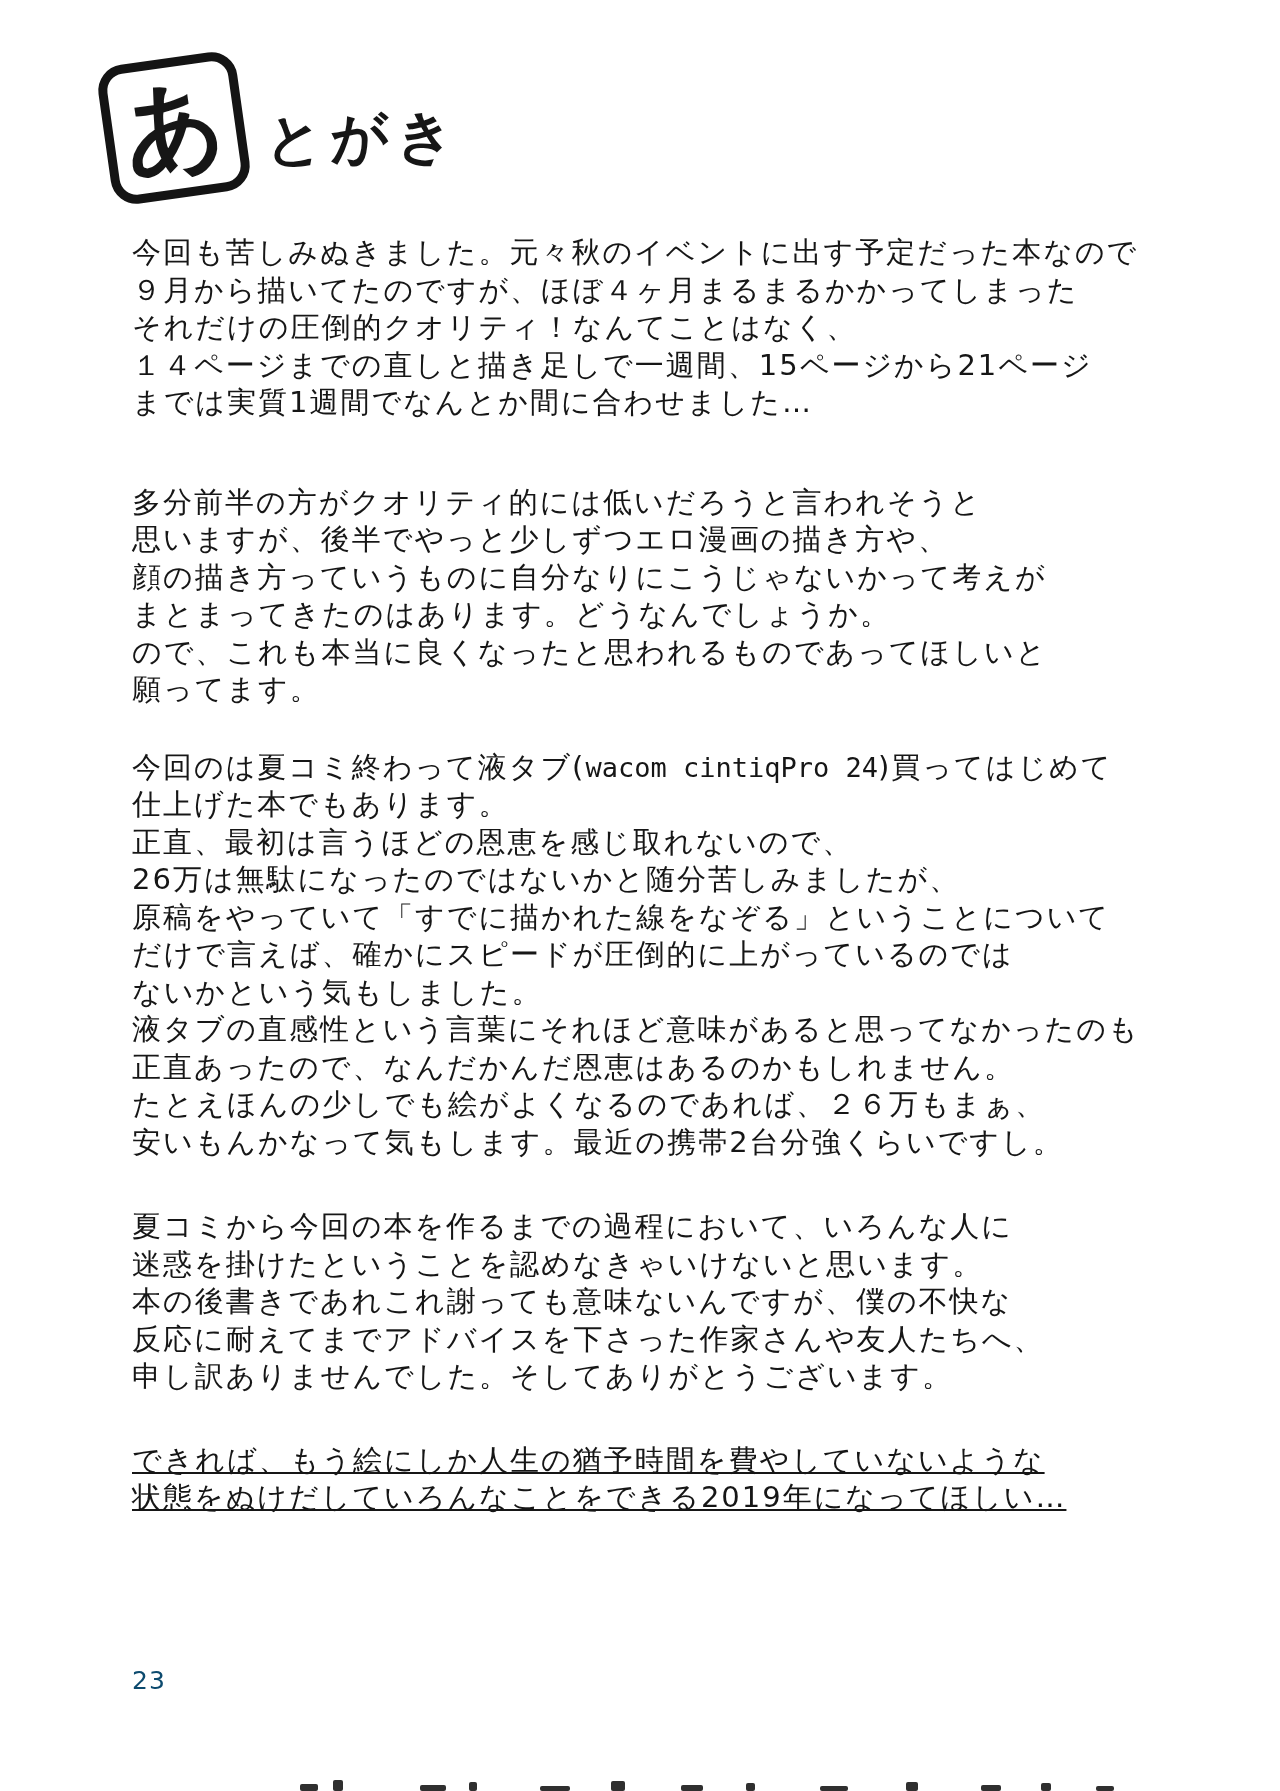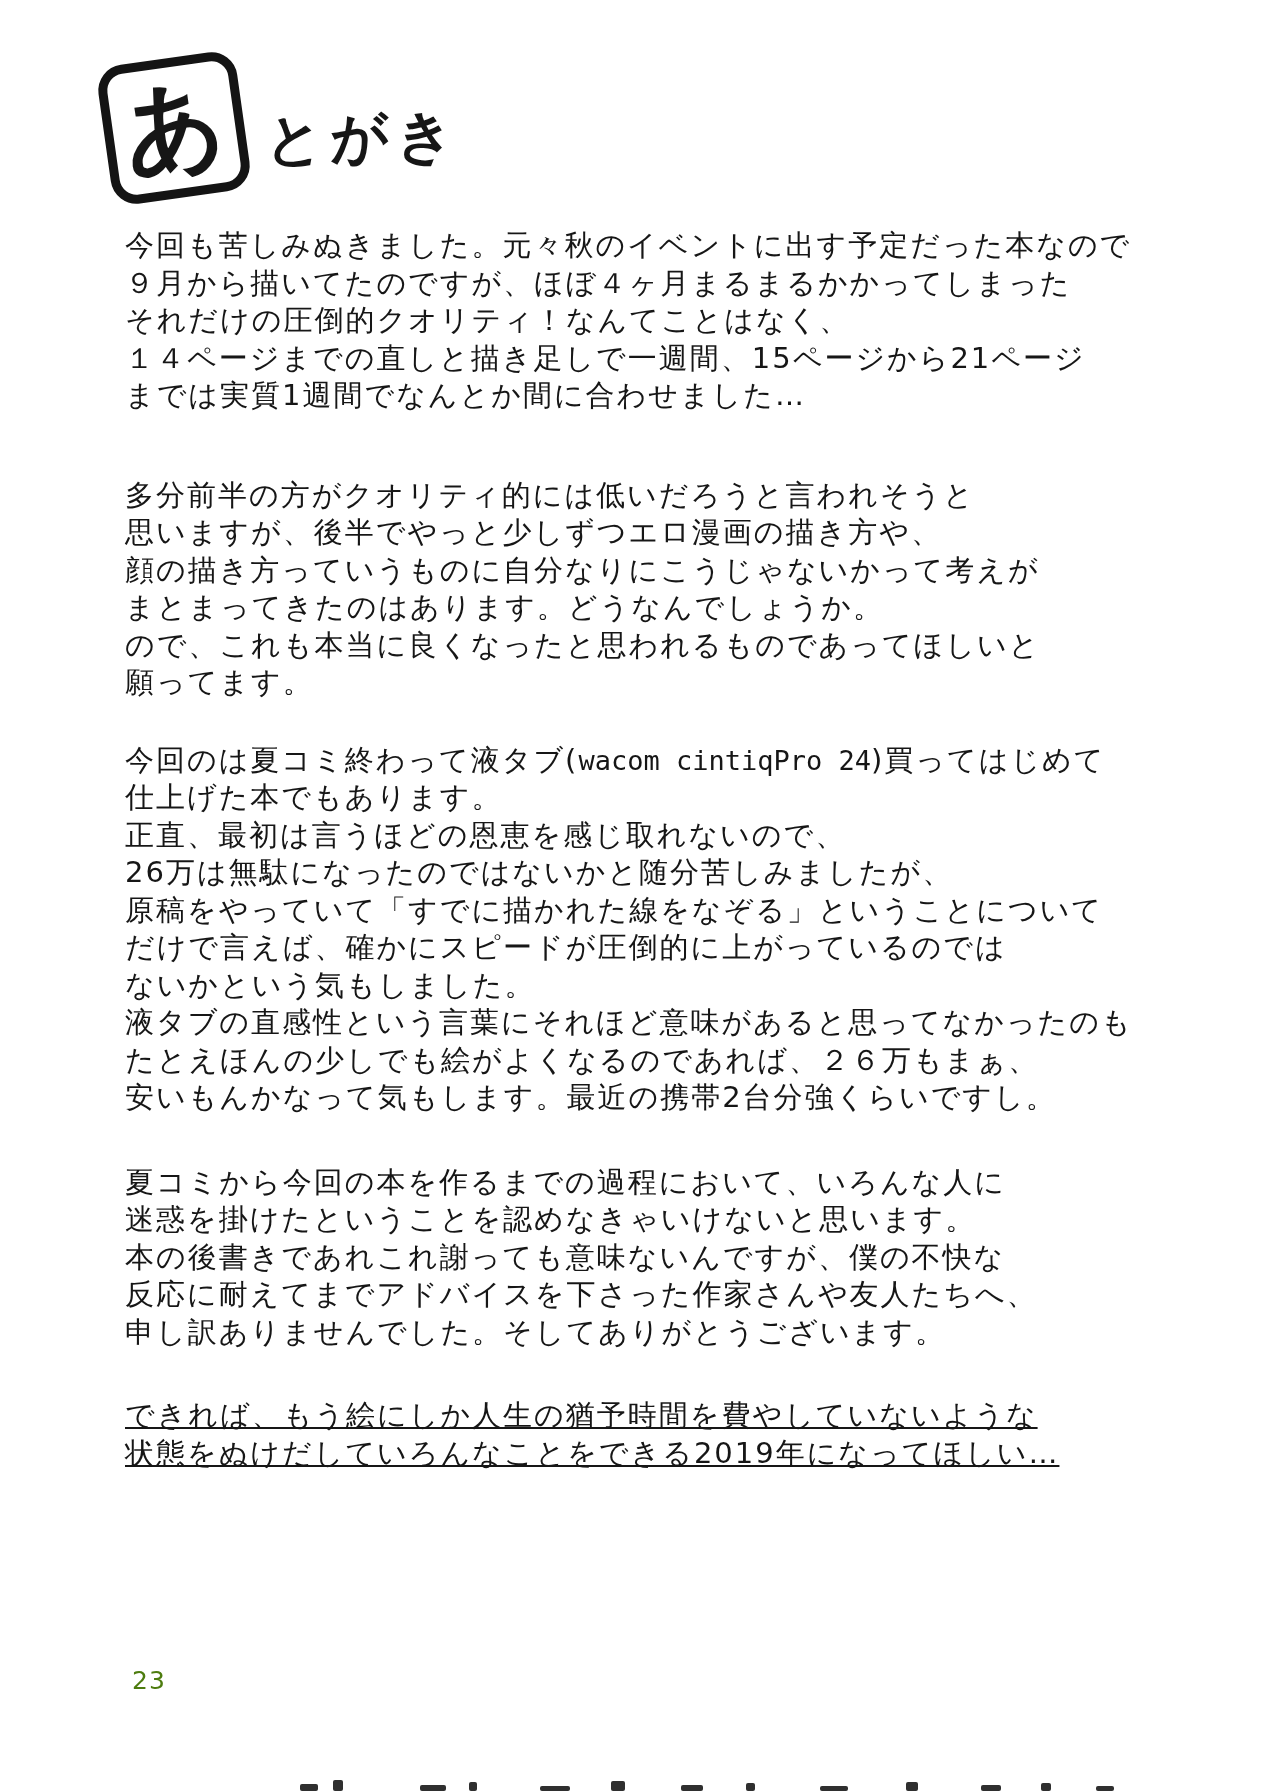--- a/index.html
+++ b/index.html
@@ -31,35 +31,35 @@
     transform:rotate(-1.5deg);
     white-space:nowrap;
   }
   
   .body-text{
     position:absolute;left:120px;top:222px;width:1100px;
     font-size:29px;line-height:37.5px;letter-spacing:2px;
     font-weight:500;
     white-space:nowrap;
   }
-  .para{margin:5px;}
+  .para{margin:12px;}
   .para + .para{margin-top:40px;}
   .para:nth-child(2){margin-top:62px;}
   .para:nth-child(3){margin-top:40px;}
   .para:nth-child(4){margin-top:47px;}
   .para:nth-child(5){margin-top:46px;text-decoration:underline;}
   .line{height:37.5px;}
   .mono{
     font-family:"DejaVu Sans Mono",monospace;
     font-size:27px;letter-spacing:0;
   }
   
   .page-number{
     position:absolute;left:132px;top:1666px;
-    font-size:25px;letter-spacing:1px;color:#4d7c0f;
+    font-size:25px;letter-spacing:1px;color:#0c4a6e;
   }
   
   .scan-strip{position:absolute;left:0;bottom:0;width:1280px;height:14px;}
 </style>
 </head>
 <body>
 
 <div class="page">
 
   <div class="atogaki">
@@ -87,20 +87,21 @@
       </div>
       <div class="para">
         <div class="line"><span>今回のは夏コミ終わって液タブ(</span><span class="mono">wacom cintiqPro 24</span><span>)買ってはじめて</span></div>
         <div class="line">仕上げた本でもあります。</div>
         <div class="line">正直、最初は言うほどの恩恵を感じ取れないので、</div>
         <div class="line">26万は無駄になったのではないかと随分苦しみましたが、</div>
         <div class="line">原稿をやっていて「すでに描かれた線をなぞる」ということについて</div>
         <div class="line">だけで言えば、確かにスピードが圧倒的に上がっているのでは</div>
         <div class="line">ないかという気もしました。</div>
         <div class="line">液タブの直感性という言葉にそれほど意味があると思ってなかったのも</div>
+        <div class="line">正直あったので、なんだかんだ恩恵はあるのかもしれません。</div>
         <div class="line">たとえほんの少しでも絵がよくなるのであれば、２６万もまぁ、</div>
         <div class="line">安いもんかなって気もします。最近の携帯2台分強くらいですし。</div>
       </div>
       <div class="para">
         <div class="line">夏コミから今回の本を作るまでの過程において、いろんな人に</div>
         <div class="line">迷惑を掛けたということを認めなきゃいけないと思います。</div>
         <div class="line">本の後書きであれこれ謝っても意味ないんですが、僕の不快な</div>
         <div class="line">反応に耐えてまでアドバイスを下さった作家さんや友人たちへ、</div>
         <div class="line">申し訳ありませんでした。そしてありがとうございます。</div>
       </div>

